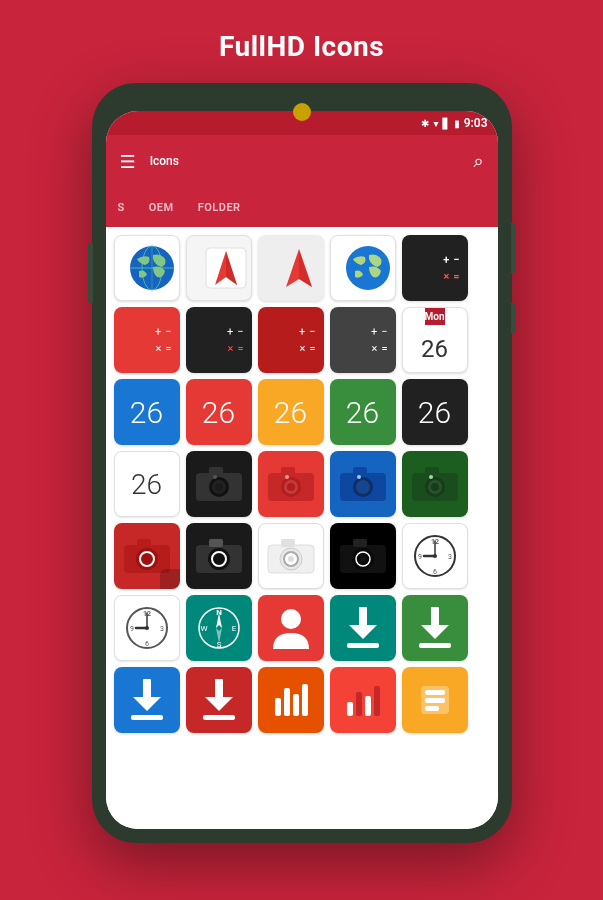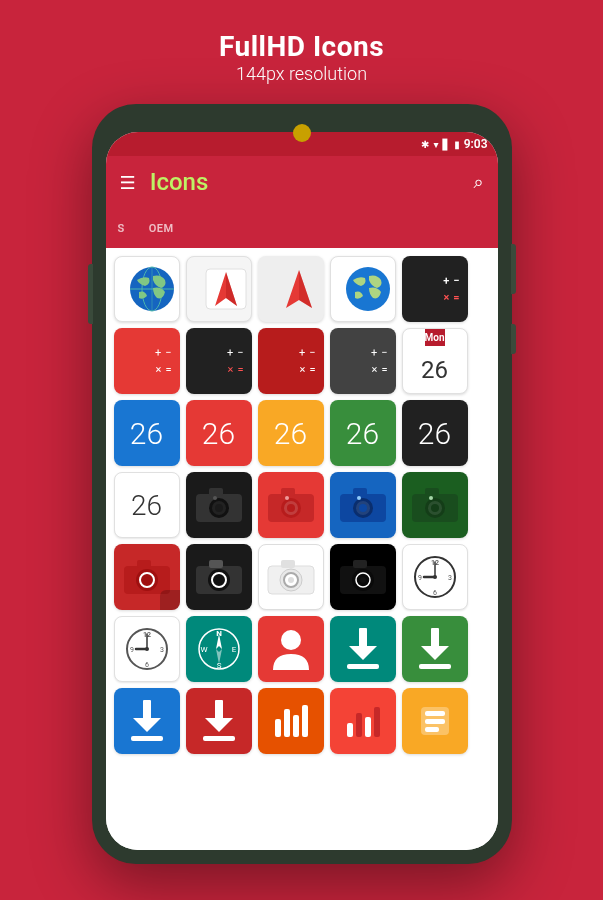--- a/index.html
+++ b/index.html
@@ -90,22 +90,22 @@
       padding: 0 14px;
       height: 52px;
     }
     .toolbar .menu-icon {
       color: white;
       font-size: 18px;
       margin-right: 14px;
       cursor: pointer;
     }
     .toolbar .title {
-      color: #bef264;
-      font-size: 24px;
+      color: #ffffff;
+      font-size: 12px;
       font-weight: 500;
       flex: 1;
     }
     .toolbar .search-icon {
       color: white;
       font-size: 18px;
     }
 
     .tabs {
       background: #c8243c;
@@ -188,21 +188,20 @@
 
     .icon-cell.light {
       box-shadow: 0 1px 2px rgba(0,0,0,0.1);
     }
   </style>
 </head>
 <body>
 
 <div class="header-text">
   <h1>FullHD Icons</h1>
-  <p>144px resolution</p>
 </div>
 
 <div class="phone-wrapper">
   <div class="phone-camera"></div>
   <div class="phone-side-btn phone-vol"></div>
   <div class="phone-side-btn phone-power"></div>
   <div class="phone-side-left"></div>
 
   <div class="phone-screen">
 
@@ -216,20 +215,21 @@
 
     <div class="toolbar">
       <span class="menu-icon">☰</span>
       <span class="title">Icons</span>
       <span class="search-icon">⌕</span>
     </div>
 
     <div class="tabs">
       <div class="tab">S</div>
       <div class="tab">OEM</div>
+      <div class="tab">FOLDER</div>
     </div>
 
     <div class="icons-grid-container">
 
       <div class="icons-row">
 
         <div class="icon-cell" style="background:white; border:1px solid #e0e0e0;">
           <svg width="54" height="54" viewBox="0 0 54 54">
             <circle cx="27" cy="27" r="22" fill="#1565c0"></circle>
             <ellipse cx="27" cy="27" rx="10" ry="22" fill="none" stroke="#4db6ac" stroke-width="1"></ellipse>

